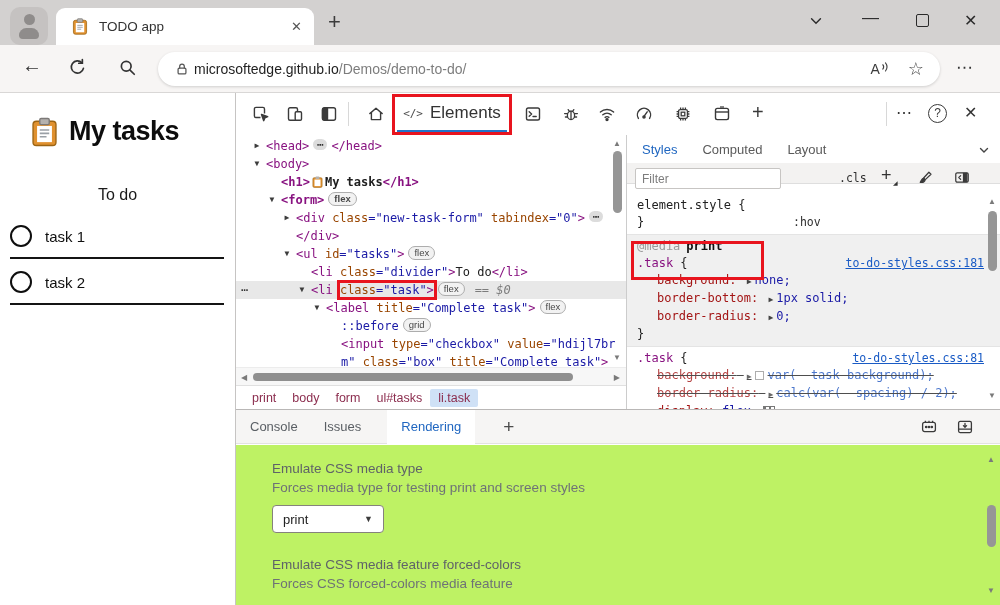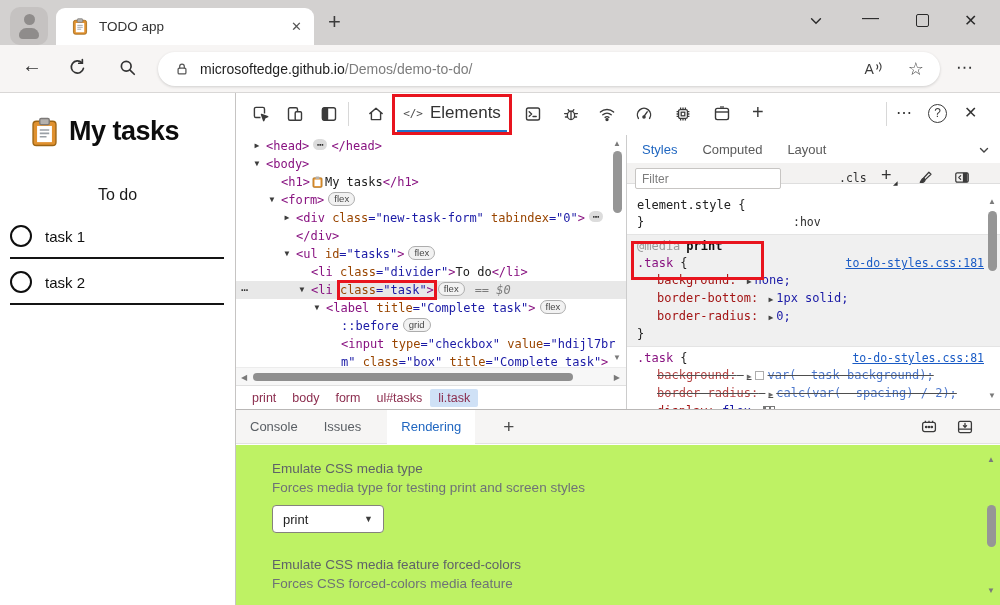--- a/index.html
+++ b/index.html
@@ -21,21 +21,21 @@
   #win-min { left:862px; top:8px; font-size:17px; }
   #win-max { left:916px; top:14px; width:13px; height:13px; border:1.4px solid #2a2a2a; border-radius:2px; }
   #win-close { left:964px; top:11px; font-size:16px; }
 
   
   #addrbar { position:absolute; left:0; top:45px; width:1000px; height:48px; background:#f7f5f4; border-bottom:1px solid #d9d7d6; }
   .nav-ic { position:absolute; color:#333; }
   #nav-back { left:22px; top:9px; font-size:20px; }
   #nav-refresh { left:68px; top:13px; }
   #nav-search { left:118px; top:13px; }
-  .url-pill { position:absolute; left:158px; top:7px; width:782px; height:34px; background:#fff; border-radius:17px; box-shadow:0 1px 3px rgba(0,0,0,.16); display:flex; align-items:center; padding:0 16px; gap:10px; }
+  .url-pill { position:absolute; left:158px; top:7px; width:782px; height:34px; background:#fff; border-radius:17px; box-shadow:0 1px 3px rgba(0,0,0,.16); display:flex; align-items:center; padding:0 16px; gap:4px; }
   .url-text { font-size:14px; flex:1; white-space:nowrap; overflow:hidden; }
   .url-host { color:#1f1f1f; }
   .url-path { color:#7d7d7d; }
   .read-aloud { display:flex; align-items:flex-start; gap:1px; color:#3c3c3c; font-size:14px; margin-right:14px; }
   .star { font-size:18px; color:#4a4a4a; }
   #browser-more { position:absolute; left:956px; top:12px; font-size:17px; color:#333; letter-spacing:1px; }
 
   
   #main { position:absolute; left:0; top:93px; width:1000px; height:512px; }
   #page { position:absolute; left:0; top:0; width:236px; height:512px; background:#fff; border-right:1px solid #c6c4c3; }
@@ -60,21 +60,21 @@
   #dt-more { position:absolute; left:660px; top:10px; font-size:16px; color:#333; }
   #dt-help { position:absolute; left:692px; top:11px; width:19px; height:19px; border:1.4px solid #3a3a3a; border-radius:50%; font-size:12px; color:#3a3a3a; text-align:center; line-height:17px; }
   #dt-close { position:absolute; left:728px; top:10px; font-size:16px; color:#333; }
 
   #dt-body { position:absolute; left:0; top:42px; width:764px; height:470px; }
 
   
   #dom-pane { position:absolute; left:0; top:0; width:390px; height:274px; overflow:hidden; }
   #dom-lines { position:absolute; left:0; top:2px; width:390px; }
   .dl { position:relative; height:18px; line-height:18px; font-family:"DejaVu Sans Mono",monospace; font-size:12px; white-space:nowrap; color:#202020; }
-  .ind1 { padding-left:30px; } .ind2 { padding-left:45px; } .ind3 { padding-left:60px; }
+  .ind1 { padding-left:30px; } .ind2 { padding-left:45px;font-weight:bold; } .ind3 { padding-left:60px; }
   .ind4 { padding-left:75px; } .ind5 { padding-left:90px; } .ind6 { padding-left:105px; }
   .tw { position:absolute; top:0; width:12px; text-align:center; font-size:8px; color:#3c3c3c; }
   .tw1{left:15px} .tw2{left:30px} .tw3{left:45px} .tw4{left:60px} .tw5{left:75px}
   .tg { color:#881280; } .at { color:#994500; } .vl { color:#1a1aa6; } .ps { color:#1a1aa6; } .tx { color:#202020; }
   .badge { display:inline-block; font-family:"Liberation Sans",sans-serif; font-size:9.5px; line-height:12px; color:#474747; background:#f2f2f2; border:1px solid #adadad; border-radius:7px; padding:0 5px; margin:0 4px; vertical-align:2px; }
   .dotsb { display:inline-block; font-size:10px; line-height:11px; color:#333; background:#dcdcdc; border-radius:7px; padding:0 4px; margin:0 4px; vertical-align:2px; font-weight:bold; }
   .sel { background:#e8e8e8; }
   .row-more { position:absolute; left:5px; top:0; color:#333; }
   .eqhint { color:#7c7c7c; font-style:italic; margin-left:6px; }
   .red-inline { outline:3px solid #e8141e; }

